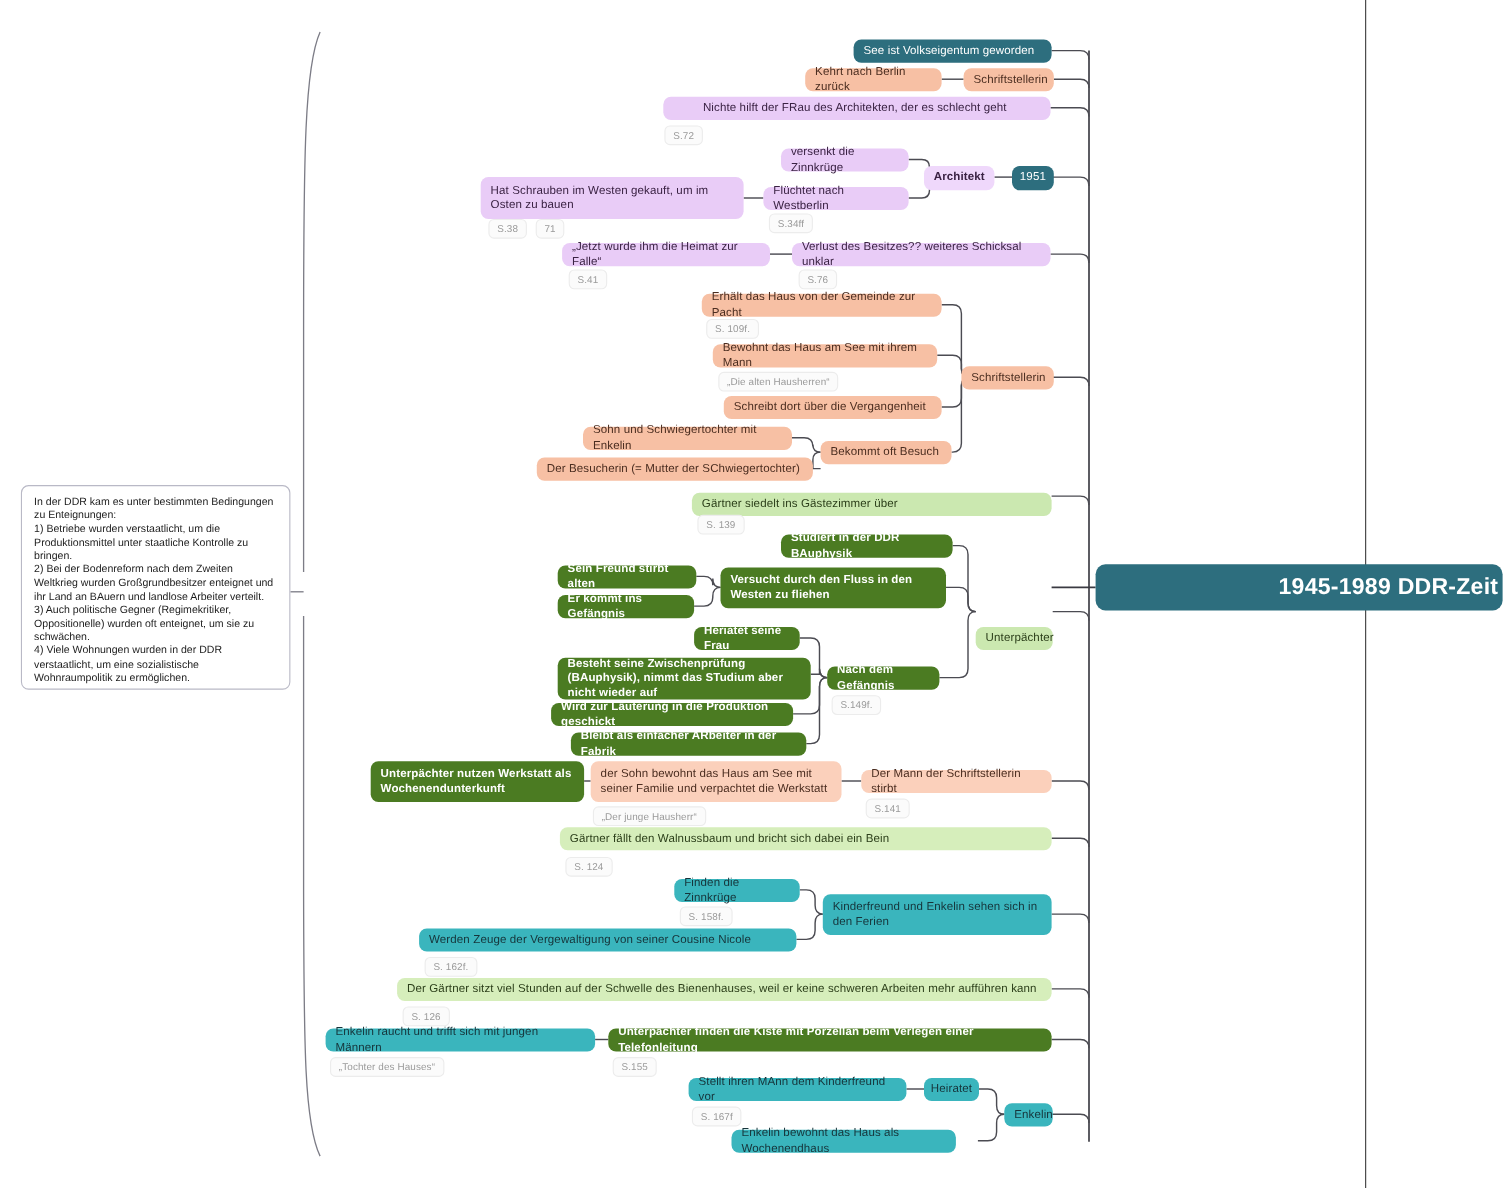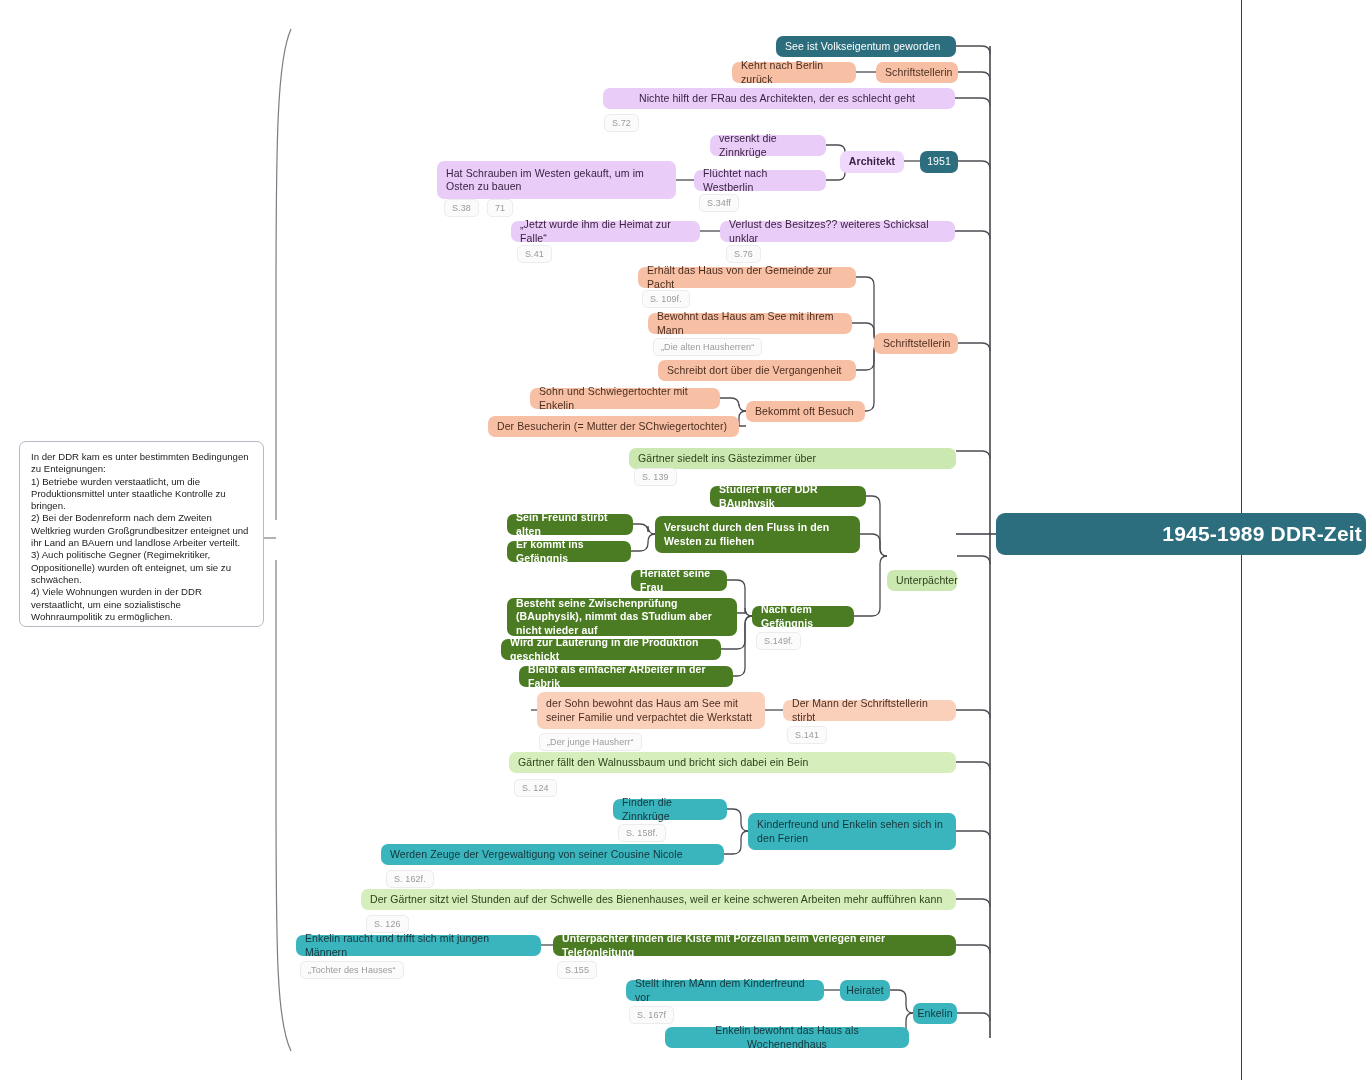--- a/index.html
+++ b/index.html
@@ -269,20 +269,23 @@
     </div>
 
   <div class="node c-green" style="left:519px;top:666px;width:214px;height:21px;">
       <span>Bleibt als einfacher ARbeiter in der Fabrik</span>
     </div>
 
   <div class="node c-green" style="left:752px;top:606px;width:102px;height:21px;">
       <span>Nach dem Gefängnis</span>
     </div>
 
+  <div class="node c-green" style="left:337px;top:692px;width:194px;height:37px;">
+      <span>Unterpächter nutzen Werkstatt als Wochenendunterkunft</span>
+    </div>
 
   <div class="node c-peach-lt" style="left:537px;top:692px;width:228px;height:37px;">
       <span>der Sohn bewohnt das Haus am See mit seiner Familie und verpachtet die Werkstatt</span>
     </div>
 
   <div class="node c-peach-lt" style="left:783px;top:700px;width:173px;height:21px;">
       <span>Der Mann der Schriftstellerin stirbt</span>
     </div>
 
   <div class="node c-green-mid" style="left:509px;top:752px;width:447px;height:21px;">
@@ -314,25 +317,25 @@
     </div>
 
   <div class="node c-teal" style="left:626px;top:980px;width:198px;height:21px;">
       <span>Stellt ihren MAnn dem Kinderfreund vor</span>
     </div>
 
   <div class="node c-teal" style="left:840px;top:980px;width:50px;height:21px;justify-content:center;">
       <span>Heiratet</span>
     </div>
 
-  <div class="node c-teal" style="left:913px;top:1003px;width:44px;height:21px;justify-content:center;">
+  <div class="node c-teal" style="left:913px;top:1003px;width:44px;height:21px;">
       <span>Enkelin</span>
     </div>
 
-  <div class="node c-teal" style="left:665px;top:1027px;width:244px;height:21px;text-align:center;">
+  <div class="node c-teal" style="left:665px;top:1027px;width:204px;height:21px;">
       <span>Enkelin bewohnt das Haus als Wochenendhaus</span>
     </div>
 
   <div class="chip" style="left:604px;top:114px;"><span>S.72</span></div>
   <div class="chip" style="left:444px;top:199px;"><span>S.38</span></div>
   <div class="chip" style="left:487px;top:199px;"><span>71</span></div>
   <div class="chip" style="left:699px;top:194px;"><span>S.34ff</span></div>
   <div class="chip" style="left:517px;top:245px;"><span>S.41</span></div>
   <div class="chip" style="left:726px;top:245px;"><span>S.76</span></div>
   <div class="chip" style="left:642px;top:290px;"><span>S. 109f.</span></div>

